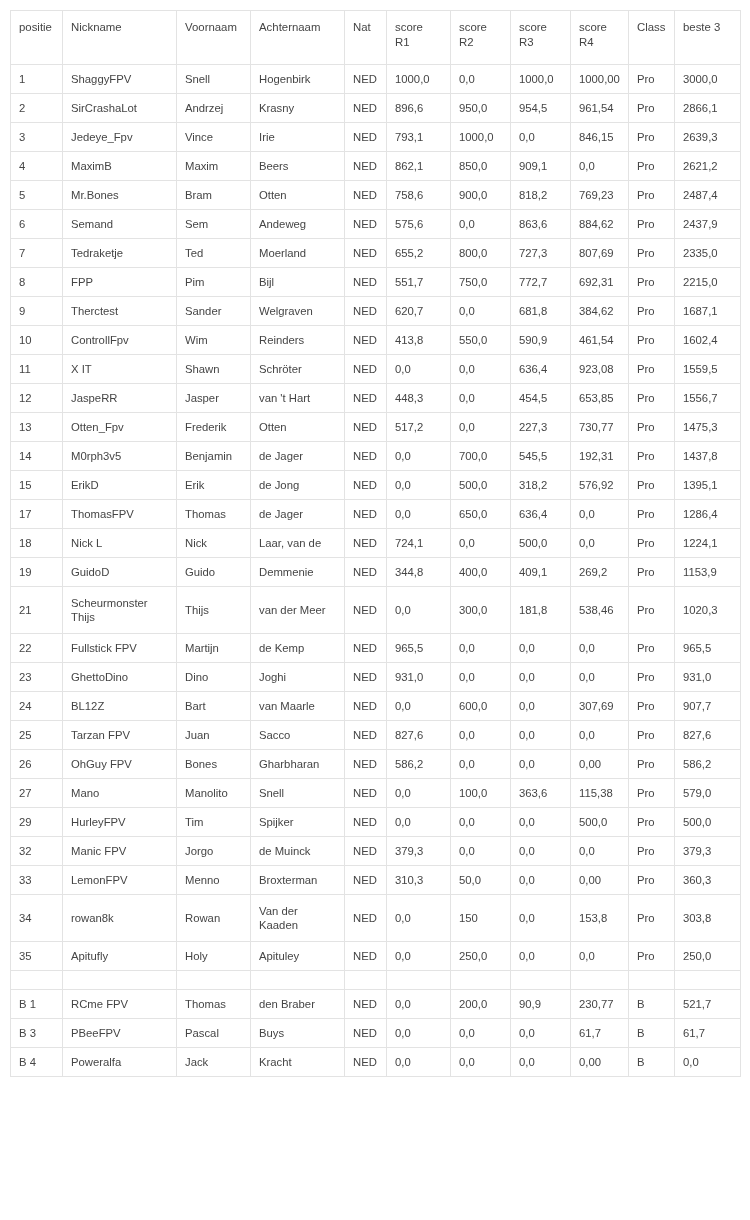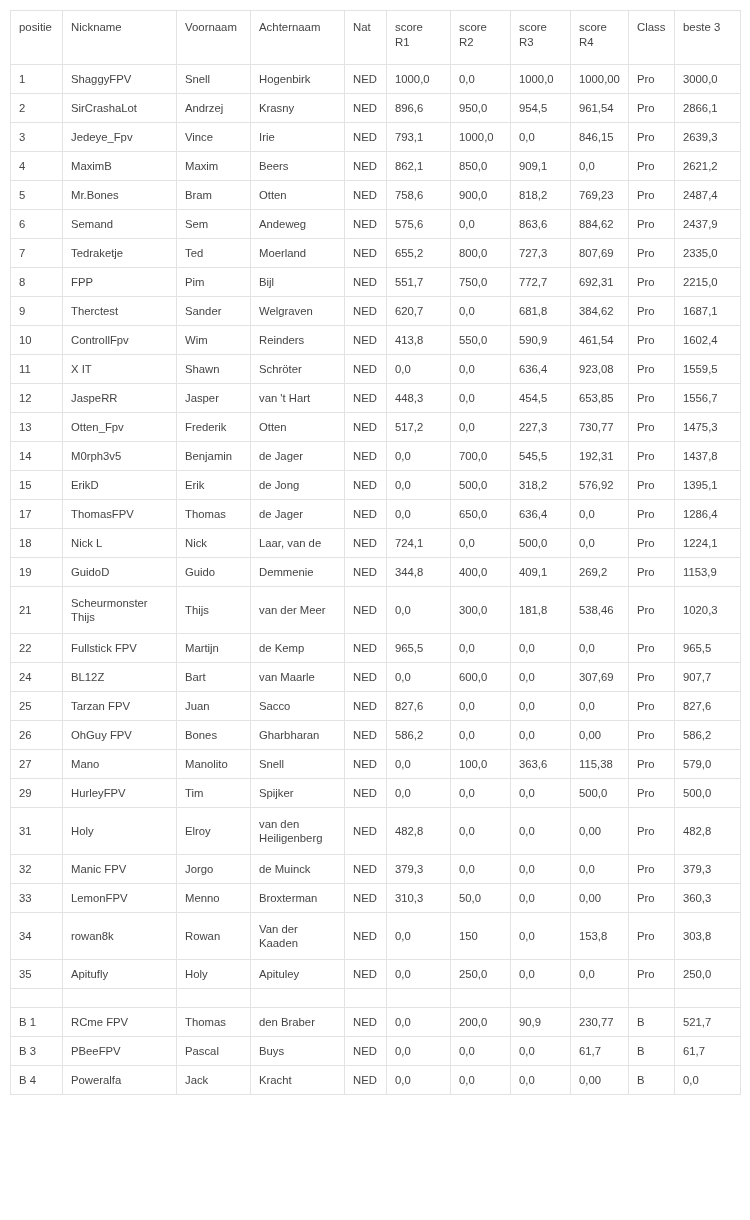--- a/index.html
+++ b/index.html
@@ -345,20 +345,33 @@
         <td>de Kemp</td>
         <td>NED</td>
         <td>965,5</td>
         <td>0,0</td>
         <td>0,0</td>
         <td>0,0</td>
         <td>Pro</td>
         <td>965,5</td>
       </tr>
       <tr class="data-row">
+        <td>23</td>
+        <td>GhettoDino</td>
+        <td>Dino</td>
+        <td>Joghi</td>
+        <td>NED</td>
+        <td>931,0</td>
+        <td>0,0</td>
+        <td>0,0</td>
+        <td>0,0</td>
+        <td>Pro</td>
+        <td>931,0</td>
+      </tr>
+      <tr class="data-row">
         <td>24</td>
         <td>BL12Z</td>
         <td>Bart</td>
         <td>van Maarle</td>
         <td>NED</td>
         <td>0,0</td>
         <td>600,0</td>
         <td>0,0</td>
         <td>307,69</td>
         <td>Pro</td>
@@ -408,33 +421,20 @@
         <td>HurleyFPV</td>
         <td>Tim</td>
         <td>Spijker</td>
         <td>NED</td>
         <td>0,0</td>
         <td>0,0</td>
         <td>0,0</td>
         <td>500,0</td>
         <td>Pro</td>
         <td>500,0</td>
-      </tr>
-      <tr class="data-row tall-row">
-        <td>31</td>
-        <td>Holy</td>
-        <td>Elroy</td>
-        <td>van den Heiligenberg</td>
-        <td>NED</td>
-        <td>482,8</td>
-        <td>0,0</td>
-        <td>0,0</td>
-        <td>0,00</td>
-        <td>Pro</td>
-        <td>482,8</td>
       </tr>
       <tr class="data-row">
         <td>32</td>
         <td>Manic FPV</td>
         <td>Jorgo</td>
         <td>de Muinck</td>
         <td>NED</td>
         <td>379,3</td>
         <td>0,0</td>
         <td>0,0</td>

